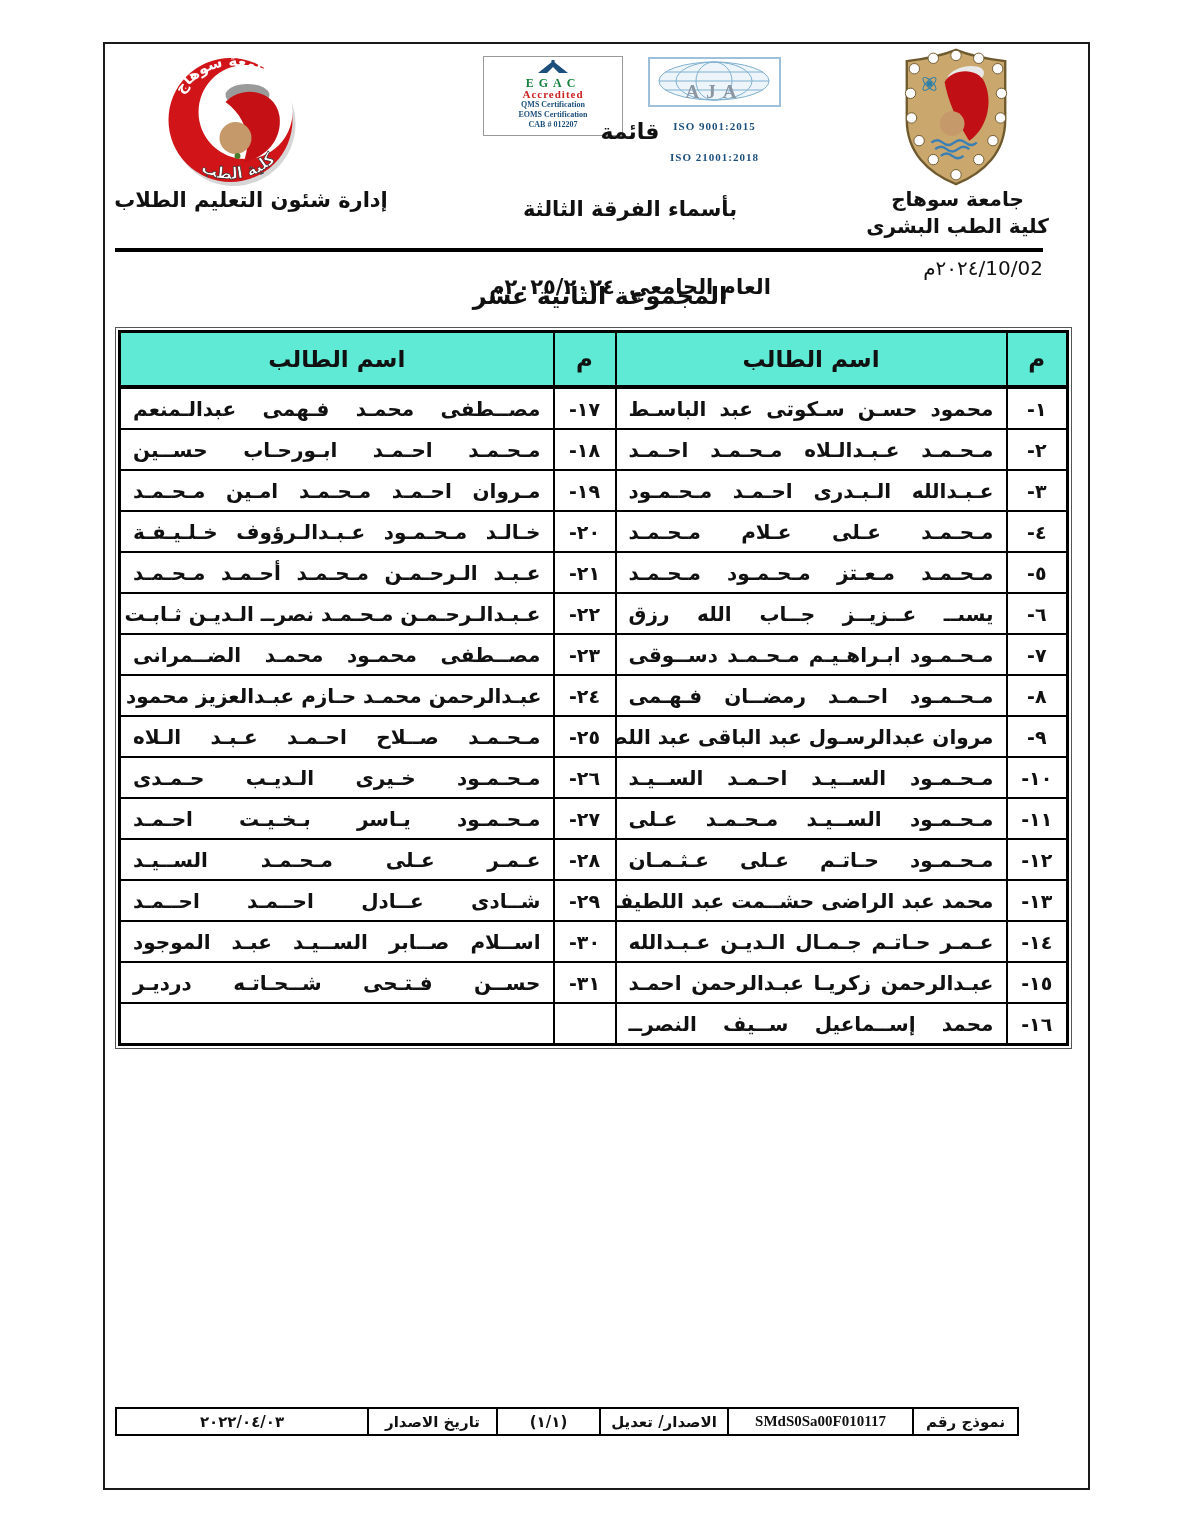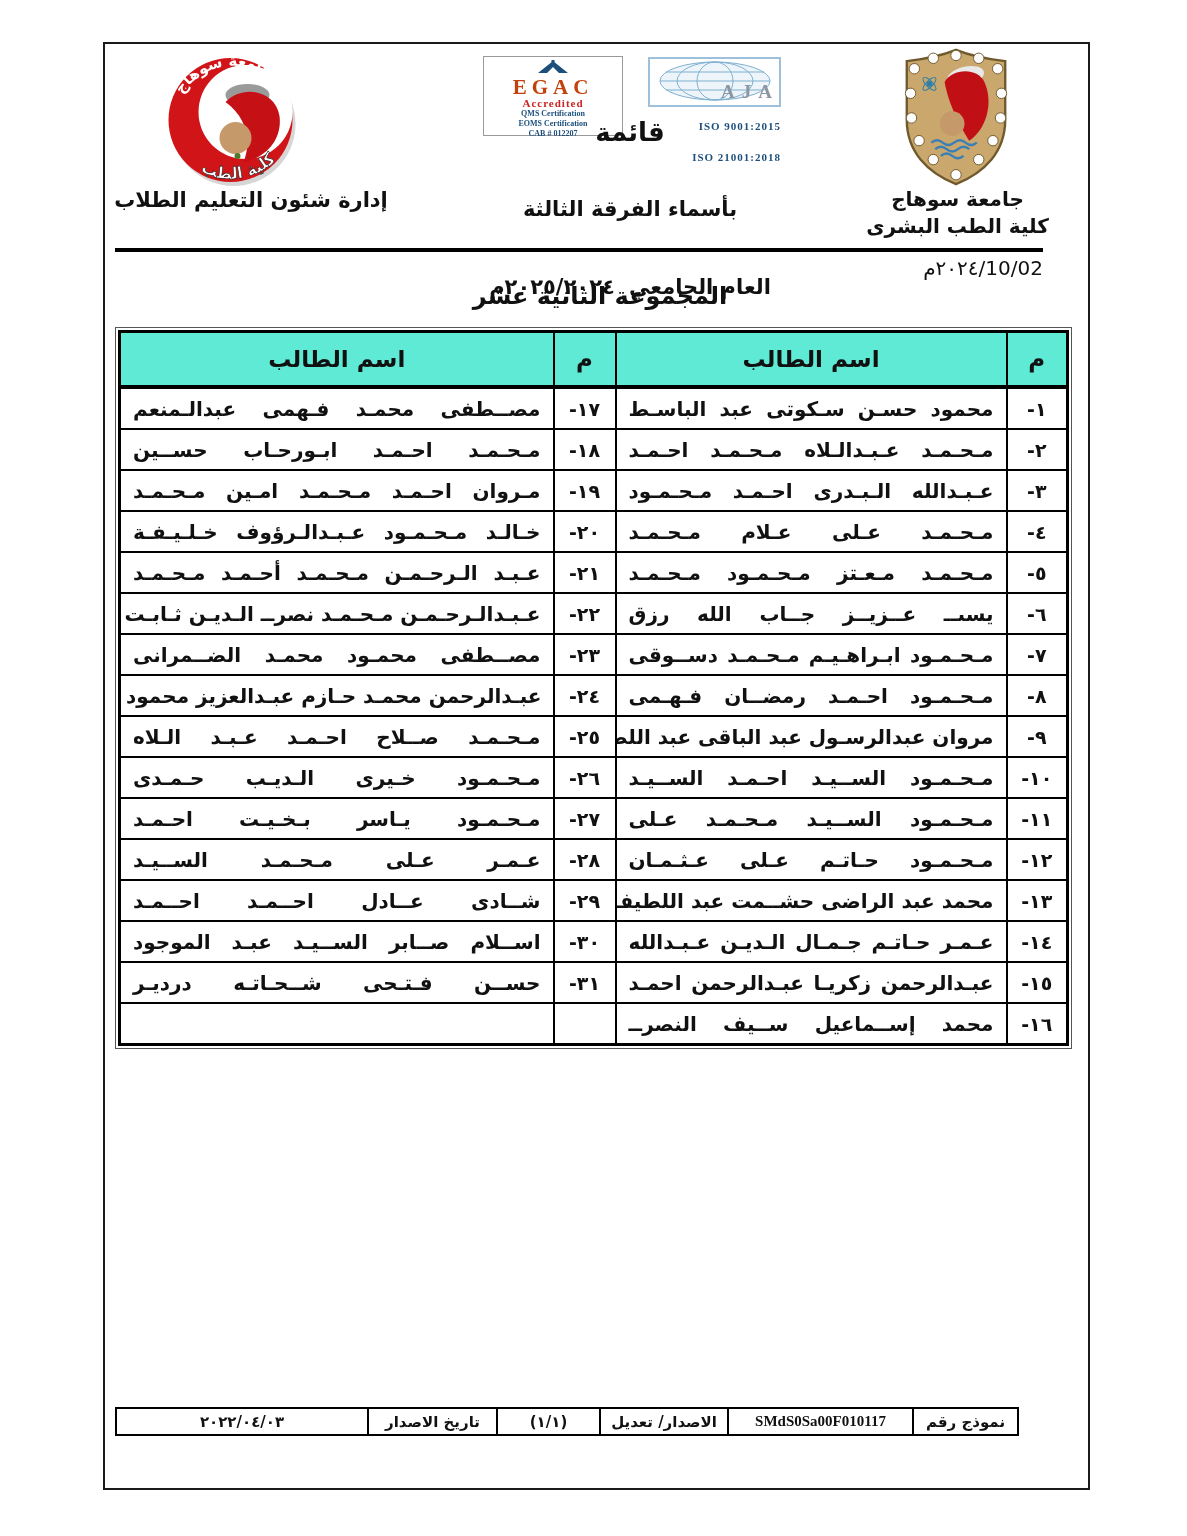--- a/index.html
+++ b/index.html
@@ -6,31 +6,31 @@
   .page{position:relative;width:1187px;height:1536px;background:#fff;overflow:hidden;
         font-family:"DejaVu Sans",sans-serif;color:#111;}
   .frame{position:absolute;left:103px;top:42px;width:983px;height:1444px;border:2px solid #1a1a1a;}
 
   
   .crescent-logo{position:absolute;left:146px;top:50px;width:178px;height:140px;}
   .dept-label{position:absolute;left:103px;top:188px;width:296px;text-align:center;
               font-size:21px;font-weight:bold;direction:rtl;}
   .egac-box{position:absolute;left:483px;top:56px;width:140px;height:80px;border:1px solid #999;
             background:#fff;text-align:center;line-height:1;padding-top:2px;box-sizing:border-box;}
-  .egac-word{font-family:"Liberation Serif",serif;font-size:21px;font-weight:bold;color:#c2410c;letter-spacing:5px;}
+  .egac-word{font-family:"Liberation Serif",serif;font-size:12px;font-weight:bold;color:#15803d;letter-spacing:5px;}
   .egac-accredited{font-family:"Liberation Serif",serif;font-size:11px;font-weight:bold;color:#c22;letter-spacing:1px;}
   .egac-small{font-family:"Liberation Serif",serif;font-size:8px;font-weight:bold;color:#1d4f7c;line-height:10px;}
-  .aja-wrap{position:absolute;left:648px;top:57px;width:133px;text-align:right;}
+  .aja-wrap{position:absolute;left:648px;top:57px;width:133px;text-align:center;}
   .aja-box{border:2px solid #9fc0da;background:#fff;height:46px;position:relative;}
   .aja-word{position:absolute;left:0;right:0;top:22px;font-family:"Liberation Serif",serif;
             font-size:19px;font-weight:bold;color:#8b96a3;letter-spacing:7px;}
   .aja-iso{font-family:"Liberation Serif",serif;font-size:11px;font-weight:bold;color:#1d4f7c;
            letter-spacing:1px;line-height:13px;margin-top:13px;}
   .center-text{position:absolute;left:420px;top:118px;width:420px;text-align:center;direction:rtl;}
-  .ct-line1{font-size:26px;font-weight:bold;line-height:28px;}
+  .ct-line1{font-size:22px;font-weight:bold;line-height:28px;}
   .ct-line{font-size:21px;font-weight:bold;line-height:30px;margin-top:48px;}
   .ovr{unicode-bidi:bidi-override;direction:ltr;}
   .year-val{margin-right:7px;}
   .shield-logo{position:absolute;left:888px;top:46px;width:136px;height:142px;}
   .univ-label{position:absolute;left:855px;top:186px;width:205px;text-align:center;direction:rtl;
               font-size:20px;font-weight:bold;line-height:27px;}
   .divider{position:absolute;left:115px;top:248px;width:928px;height:4px;background:#000;}
   .date-line{position:absolute;left:897px;top:256px;width:172px;text-align:center;font-size:20px;direction:rtl;}
   .group-title{position:absolute;left:400px;top:282px;width:400px;text-align:center;
                font-size:24px;font-weight:bold;direction:rtl;}

